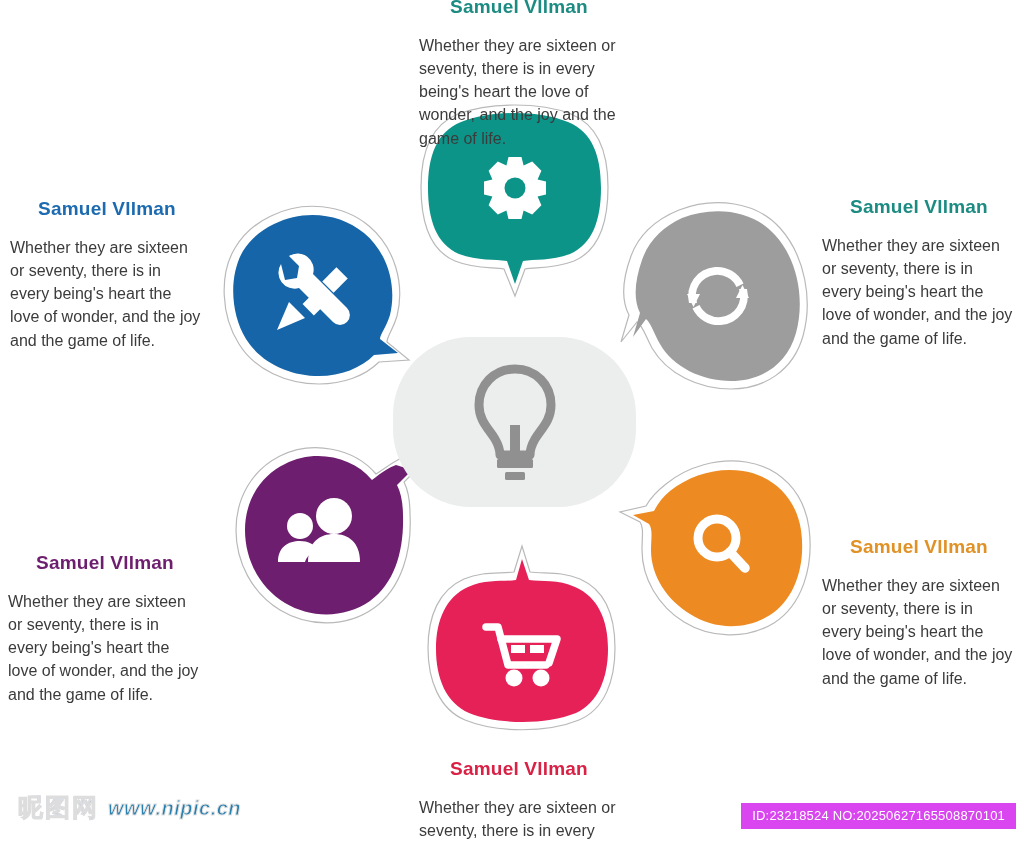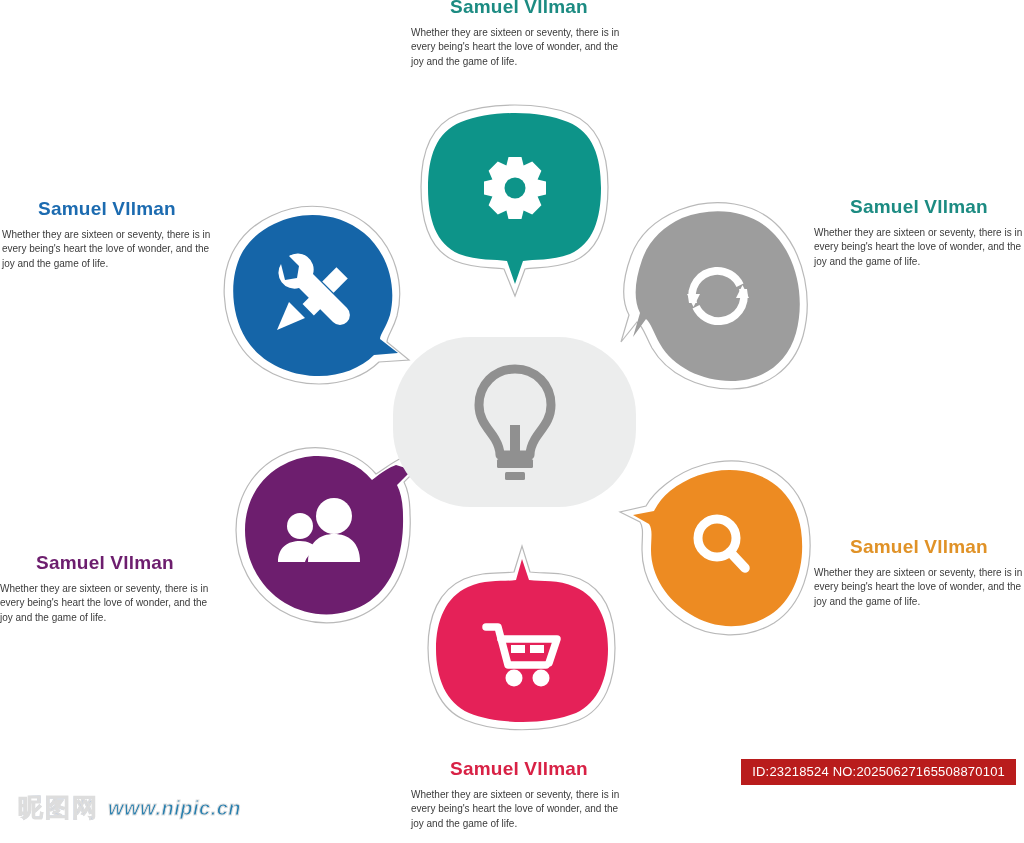--- a/index.html
+++ b/index.html
@@ -13,21 +13,21 @@
   }
   #stage{position:relative;width:1024px;height:839px;}
 
   
   .txt{position:absolute;width:218px;}
   .txt .name{
     font-size:19px;font-weight:bold;letter-spacing:.2px;
     margin:0 0 4px 0;line-height:1.15;
   }
   .txt .body{
-    font-size:10px;line-height:1.45;color:#3b3b3b;margin:8px;
+    font-size:16px;line-height:1.45;color:#3b3b3b;margin:16px;
   }
   .ta-center .name{text-align:center;}
   .ta-center .body{text-align:left;}
 
   .t-top     {left:403px; top:-4px;  width:232px;}
   .t-left    {left:-6px;  top:198px; width:226px;}
   .t-right   {left:806px; top:196px; width:226px;}
   .t-botright{left:806px; top:536px; width:226px;}
   .t-botleft {left:-8px;  top:552px; width:226px;}
   .t-bottom  {left:403px; top:758px; width:232px;}
@@ -52,22 +52,22 @@
     -webkit-text-stroke:1px #d8d8d8;
     letter-spacing:2px;line-height:1;
     font-family:"DejaVu Sans", sans-serif;
   }
   .wm-url{
     font-size:20px;font-style:italic;font-weight:bold;
     color:#0369a1;-webkit-text-stroke:1px #dcdcdc;
     letter-spacing:.5px;line-height:1;
   }
   .idbar{
-    position:absolute;right:8px;top:759px;
-    background:#b91c1c;color:#ffffff;
+    position:absolute;right:8px;top:803px;
+    background:#d946ef;color:#ffffff;
     font-size:13px;letter-spacing:.2px;
     padding:5px 11px 6px 11px;
     white-space:nowrap;
   }
 </style>
 </head>
 <body>
 
 <div id="stage">
 

